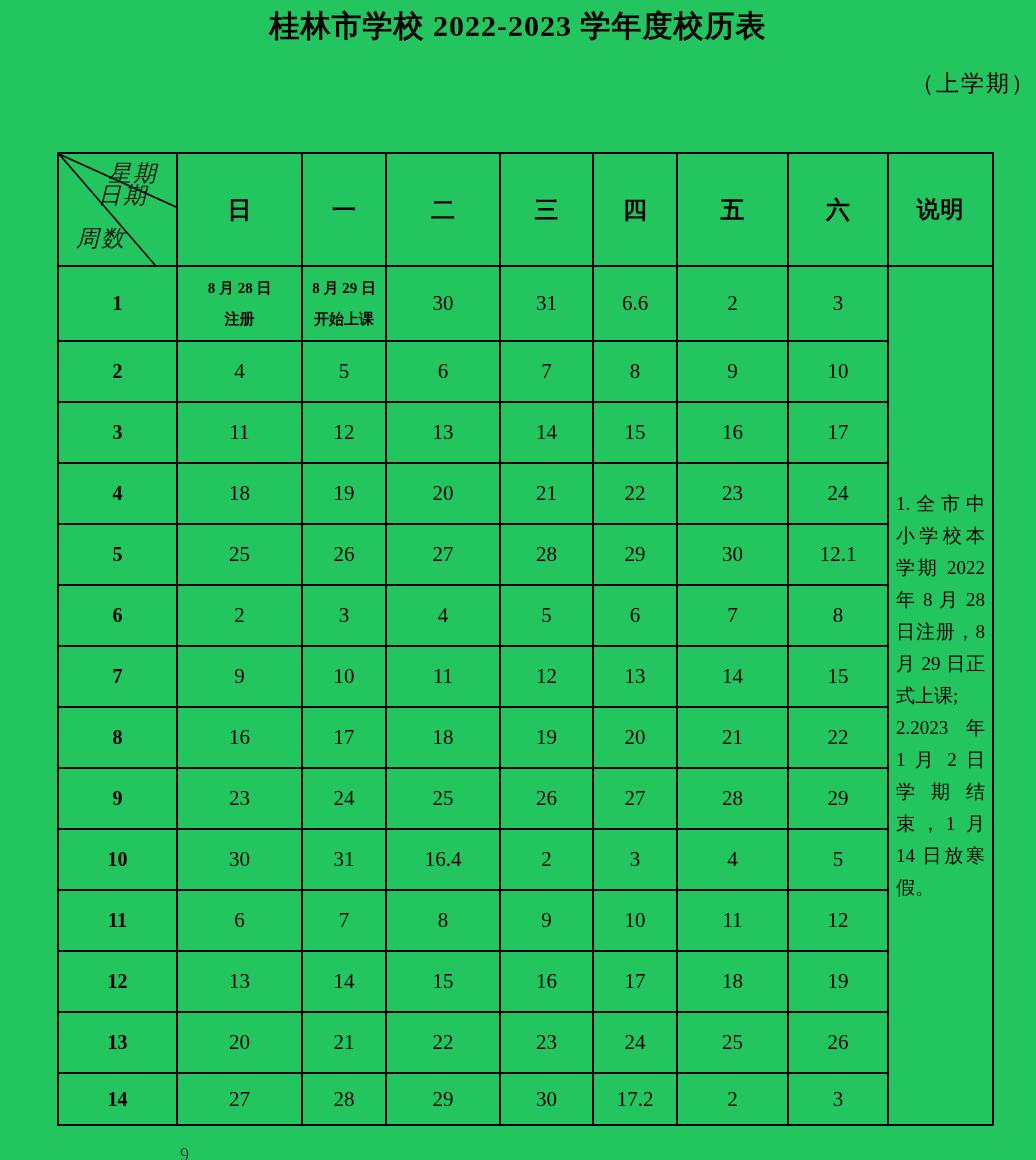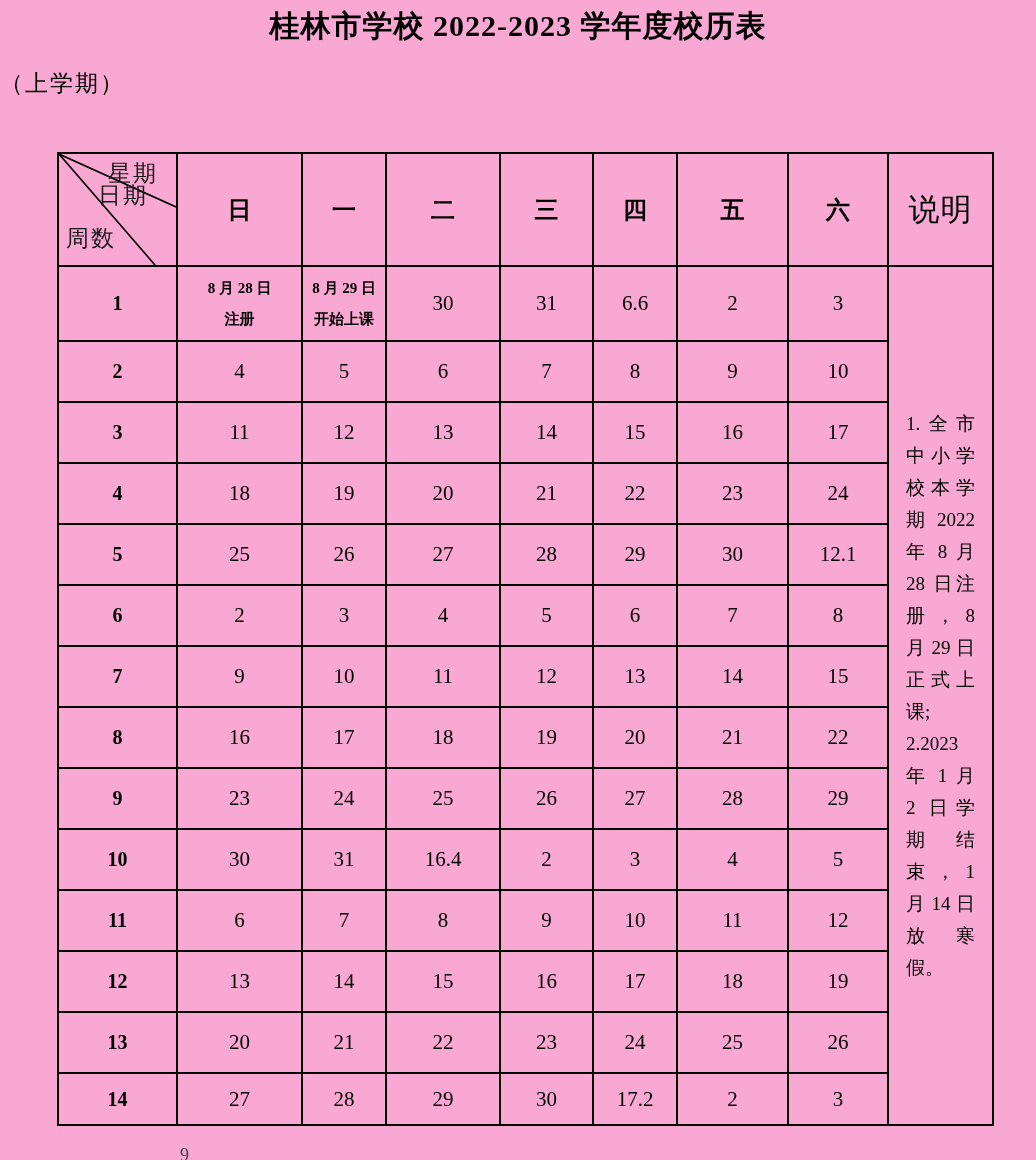--- a/index.html
+++ b/index.html
@@ -1,78 +1,78 @@
 <!DOCTYPE html>
 <html><head>
 <meta charset="utf-8">
 <style>
   html,body{margin:0;padding:0;background:#ffffff;}
   .page{
     position:relative;
     width:1036px;height:1160px;
-    background:#f9a8d4;
+    background:#22c55e;
     overflow:hidden;
     font-family:"Liberation Serif","DejaVu Serif",serif;
     color:#000;
   }
   .doc-title{
     position:absolute;top:6px;left:0;width:100%;
     text-align:center;
     font-size:30px;font-weight:bold;
     letter-spacing:1px;
     margin:0;
   }
   .doc-subtitle{
     position:absolute;top:68px;left:0;width:100%;
-    text-align:left;
+    text-align:right;
     font-size:23px;font-weight:400;
     letter-spacing:2px;
   }
   table.calendar{
     position:absolute;left:57px;top:152px;
     border-collapse:collapse;
     table-layout:fixed;
   }
   .calendar th,.calendar td{
     border:2px solid #000;
     padding:0;
     text-align:center;
     vertical-align:middle;
     overflow:hidden;
   }
   .calendar thead tr{height:113px;}
   .calendar tr.row-first{height:75px;}
   .calendar tr.row-std{height:61px;}
   .calendar tr.row-last{height:52px;}
   th.day-header{font-size:24px;font-weight:bold;}
-  th.note-header{font-size:31px;font-weight:normal;letter-spacing:1px;}
+  th.note-header{font-size:23px;font-weight:bold;letter-spacing:1px;}
   td.week-cell{font-size:20px;font-weight:bold;}
   td.day-cell{font-size:21px;font-weight:400;}
   td.day-cell.multi{
     font-size:15px;font-weight:bold;
     line-height:31px;
     white-space:pre-line;
   }
   td.note-cell{
     vertical-align:middle;
-    padding:2px 17px;
+    padding:2px 7px;
   }
   .note-par{
     margin:0;
     font-size:19px;
     line-height:32px;
     text-align:justify;
     text-justify:inter-character;
   }
-  th.corner-cell{position:relative;padding:16px;}
+  th.corner-cell{position:relative;padding:16px;font-style:italic;}
   .corner-svg{position:absolute;left:0;top:0;width:100%;height:100%;display:block;}
   .corner-label{position:absolute;font-size:23px;font-weight:400;color:#1a1a1a;letter-spacing:2px;}
   .corner-weekday{left:49px;top:4px;}
   .corner-date{left:39px;top:26px;}
-  .corner-week{left:7px;top:69px;}
+  .corner-week{left:17px;top:69px;}
   .bottom-fragment{
     position:absolute;left:180px;top:1146px;
     font-size:18px;line-height:18px;color:#444;
   }
 </style>
 </head>
 <body>
 
 <div class="page">
 

